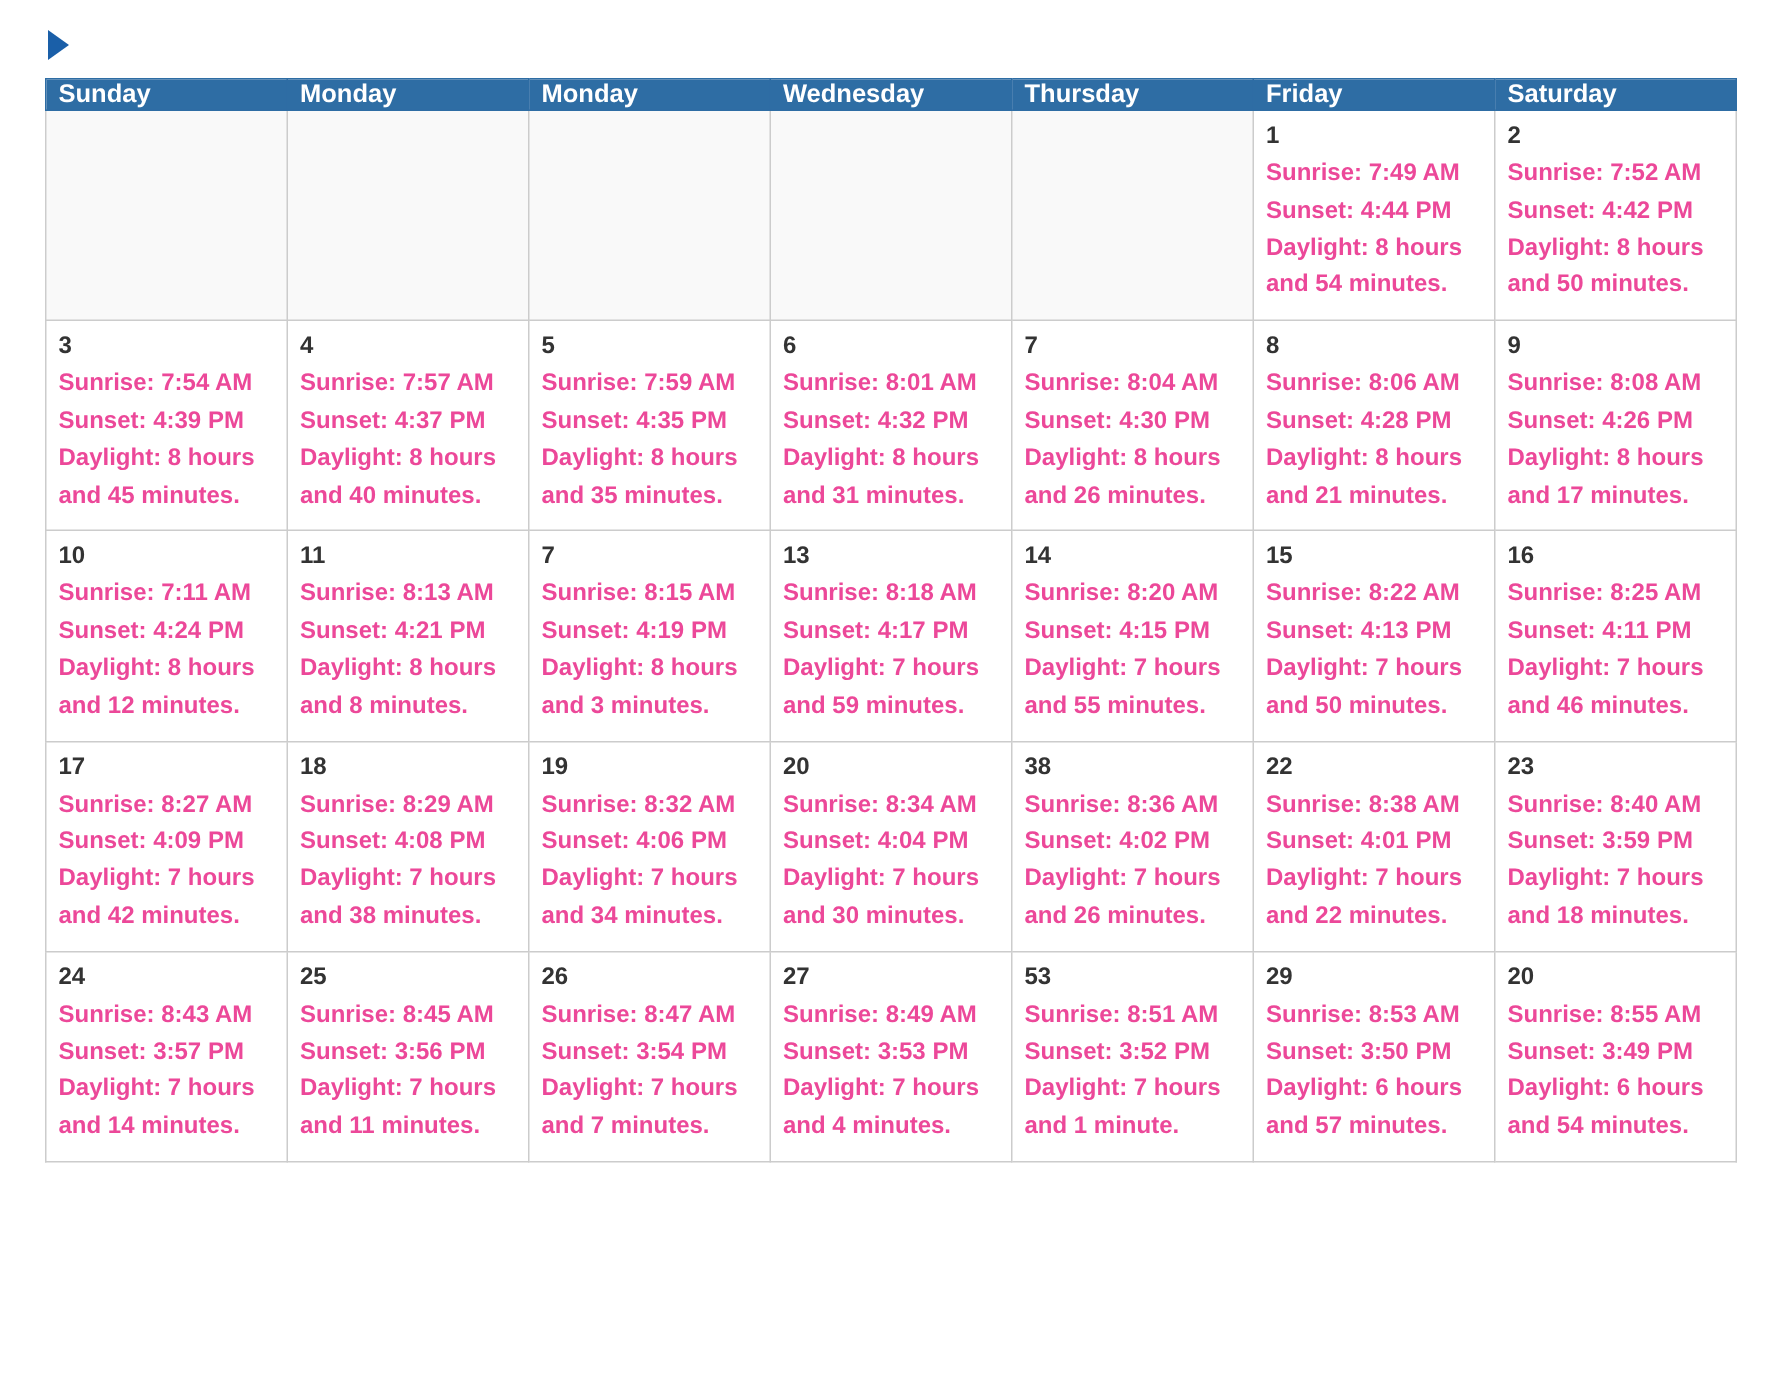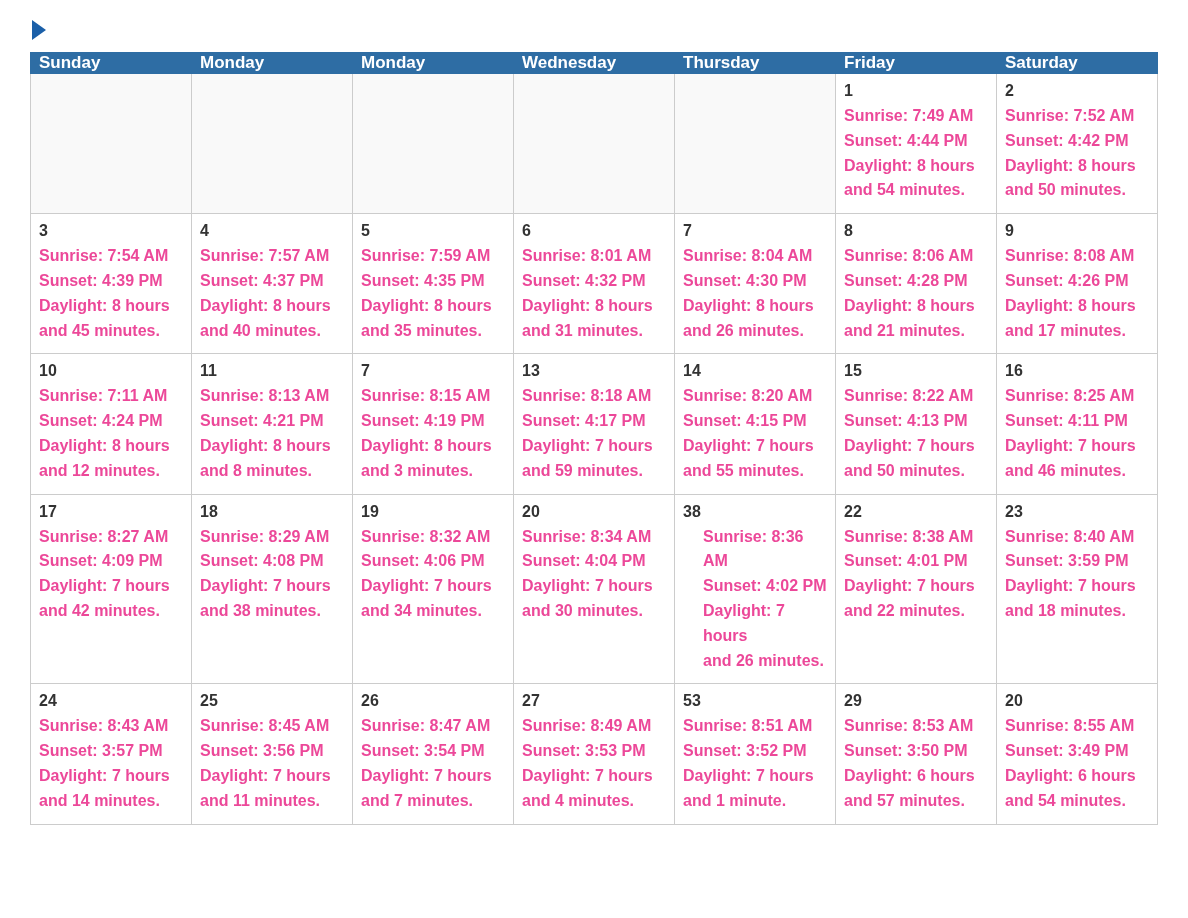--- a/index.html
+++ b/index.html
@@ -277,21 +277,21 @@
         </td>
         <td>
           <span class="day-number">20</span>
           <div class="day-info" style="white-space: pre-line;">Sunrise: 8:34 AM
 Sunset: 4:04 PM
 Daylight: 7 hours
 and 30 minutes.</div>
         </td>
         <td>
           <span class="day-number">38</span>
-          <div class="day-info" style="white-space: pre-line; margin-left: 20px;">Sunrise: 8:36 AM
+          <div class="day-info" style="white-space: pre-line;">Sunrise: 8:36 AM
 Sunset: 4:02 PM
 Daylight: 7 hours
 and 26 minutes.</div>
         </td>
         <td>
           <span class="day-number">22</span>
           <div class="day-info" style="white-space: pre-line;">Sunrise: 8:38 AM
 Sunset: 4:01 PM
 Daylight: 7 hours
 and 22 minutes.</div>

